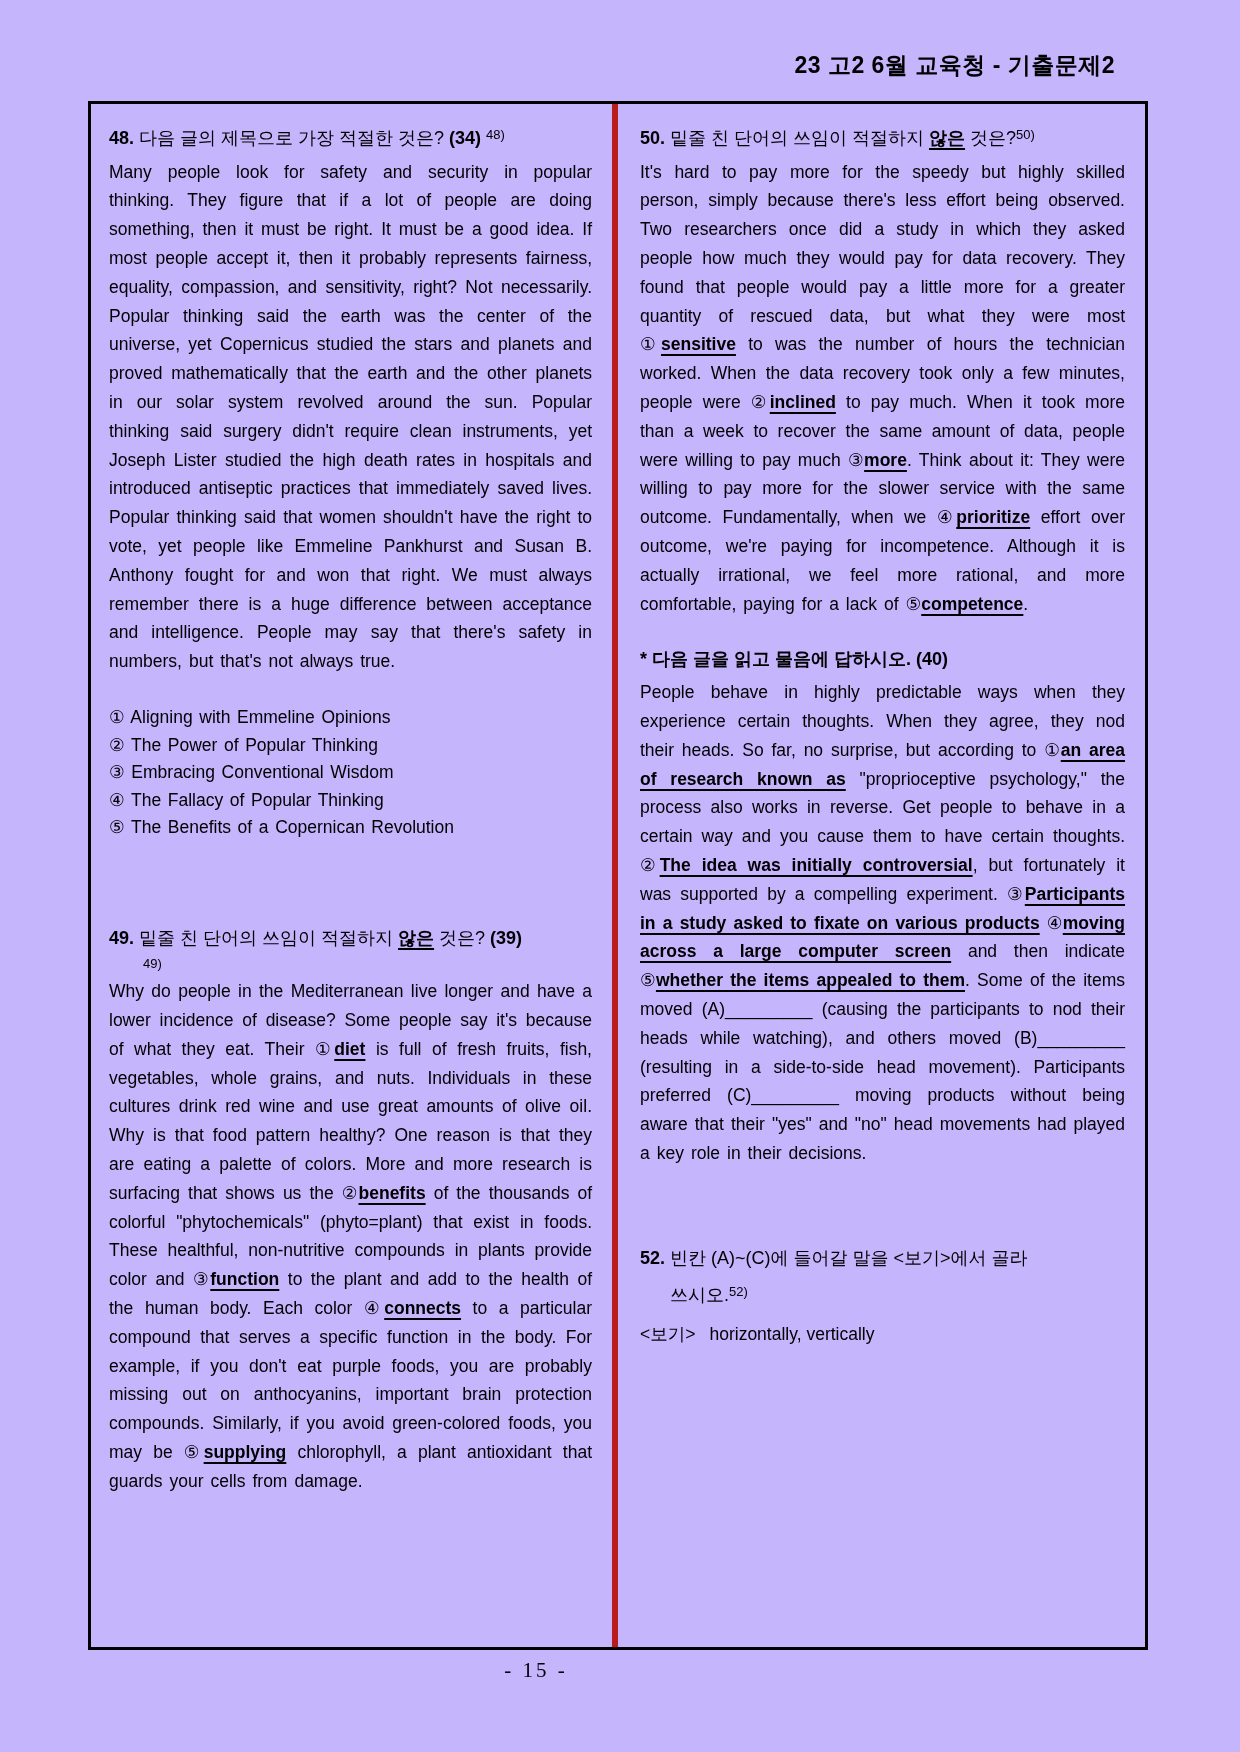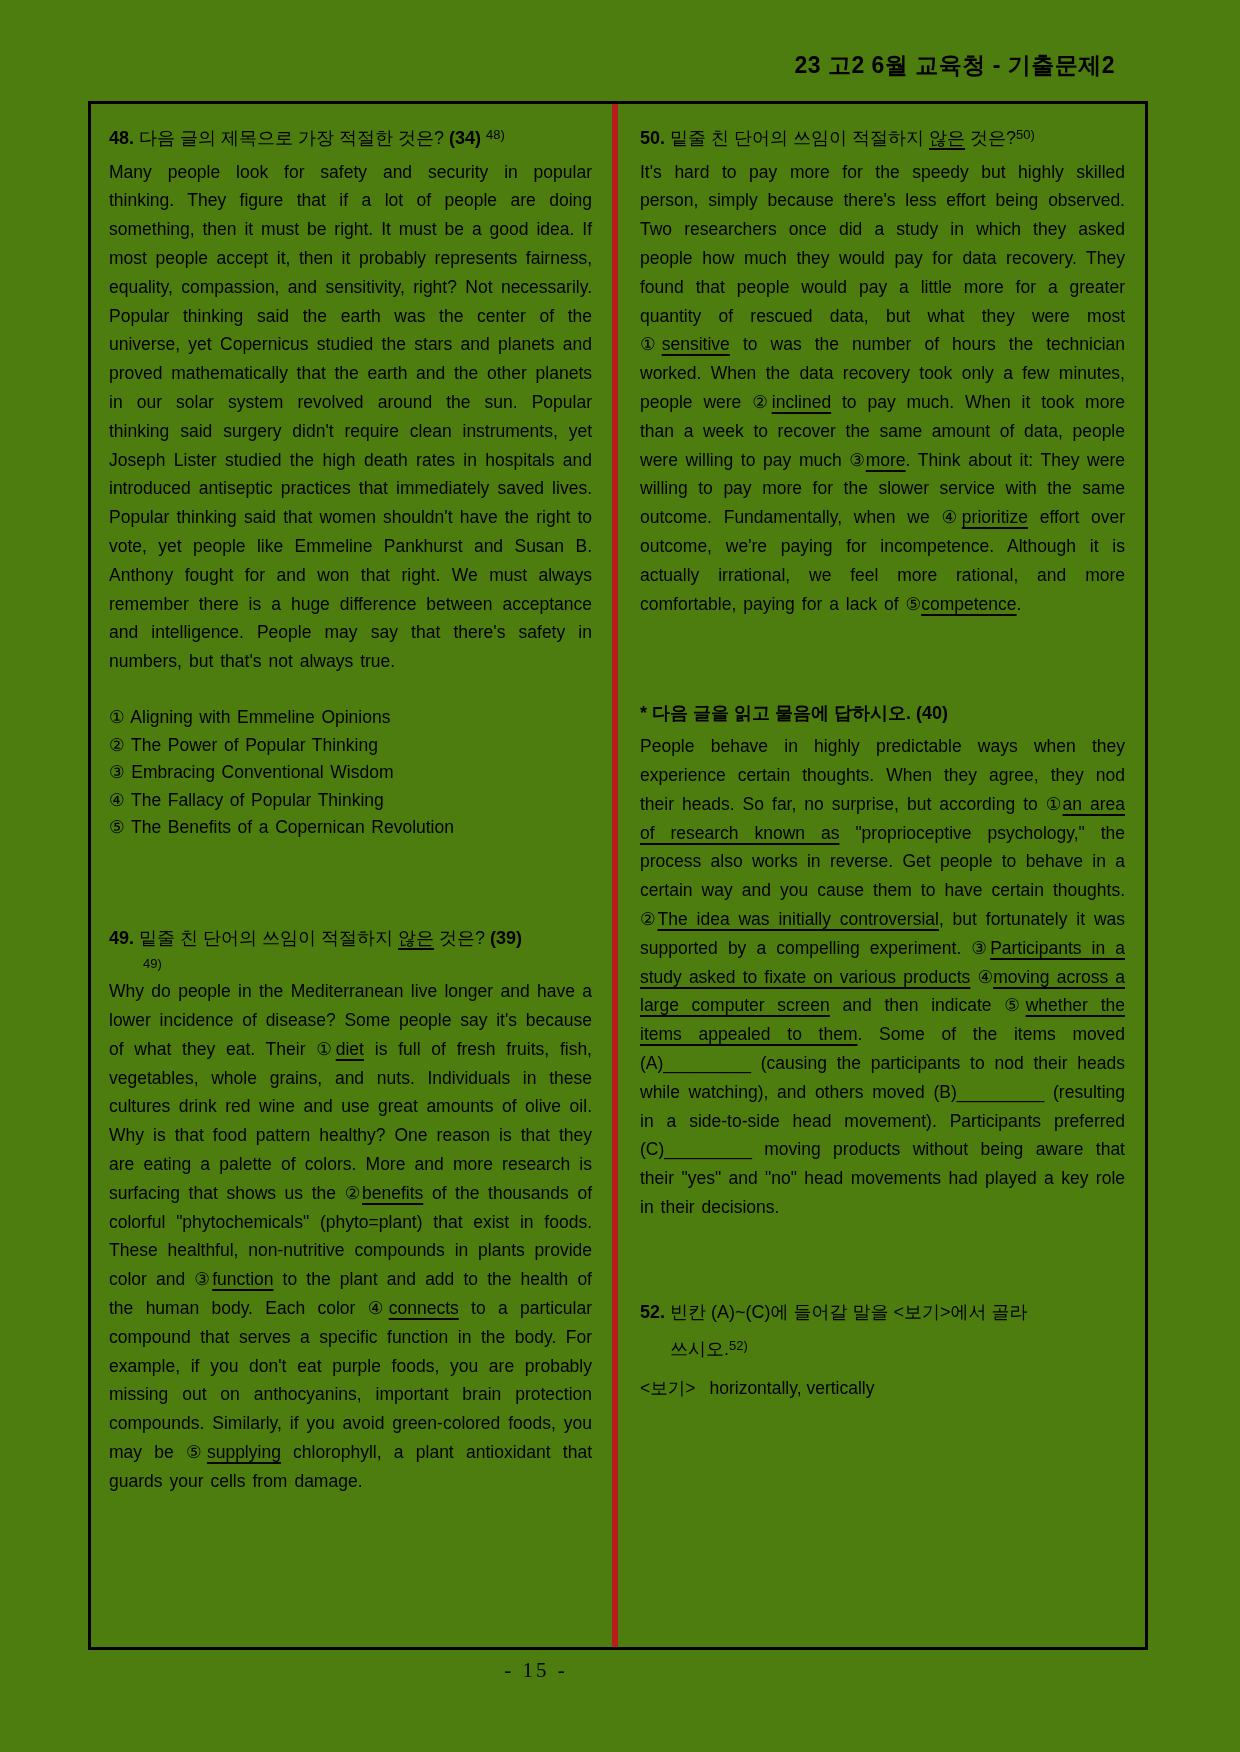--- a/index.html
+++ b/index.html
@@ -1,20 +1,20 @@
 <!DOCTYPE html>
 <html><head>
 <meta charset="utf-8">
 <style>
   html, body { margin: 0; padding: 0; background: #ffffff; }
   .page {
     position: relative;
     width: 1240px;
     height: 1752px;
-    background: #4d7c0f;
+    background: #c4b5fd;
     font-family: "Liberation Sans", sans-serif;
     color: #000;
     overflow: hidden;
   }
   .doc-header {
     position: absolute;
     top: 50px;
     right: 125px;
     font-size: 23px;
     font-weight: bold;
@@ -60,34 +60,34 @@
   }
   .q49-block { margin-top: 82px; }
   .footnote-line {
     font-size: 13px;
     margin: 0 0 4px 34px;
     line-height: 18px;
   }
   .sec40-header {
     font-size: 18px;
     font-weight: bold;
-    margin: 81px 0 4px 0;
+    margin: 27px 0 4px 0;
     line-height: 1.6;
   }
   .q51-block { margin-top: 70px; }
   .q52-block { margin-top: 76px; }
   .q52-line2 { margin-left: 30px; font-size: 18px; line-height: 1.6; }
   .bogi-line {
     margin-top: 10px;
     font-size: 17.5px;
     line-height: 1.6;
   }
   .seg-b { font-weight: bold; }
   .seg-bu {
-    font-weight: normal;
+    font-weight: bold;
     text-decoration: underline;
     text-underline-offset: 4px;
     text-decoration-thickness: 2px;
   }
   .seg-u {
     text-underline-offset: 4px;
     text-decoration-thickness: 1.5px;
   }
   .seg-sup {
     font-size: 13px;

